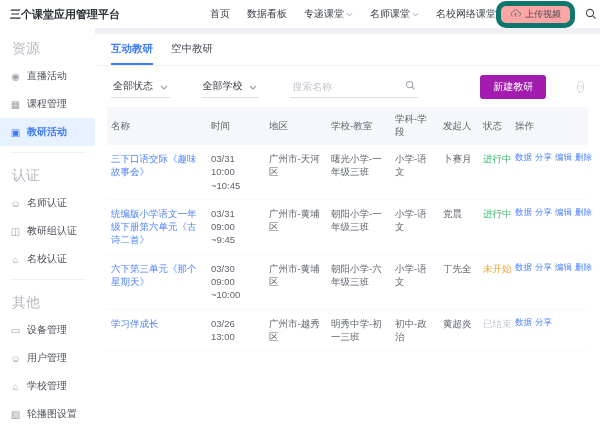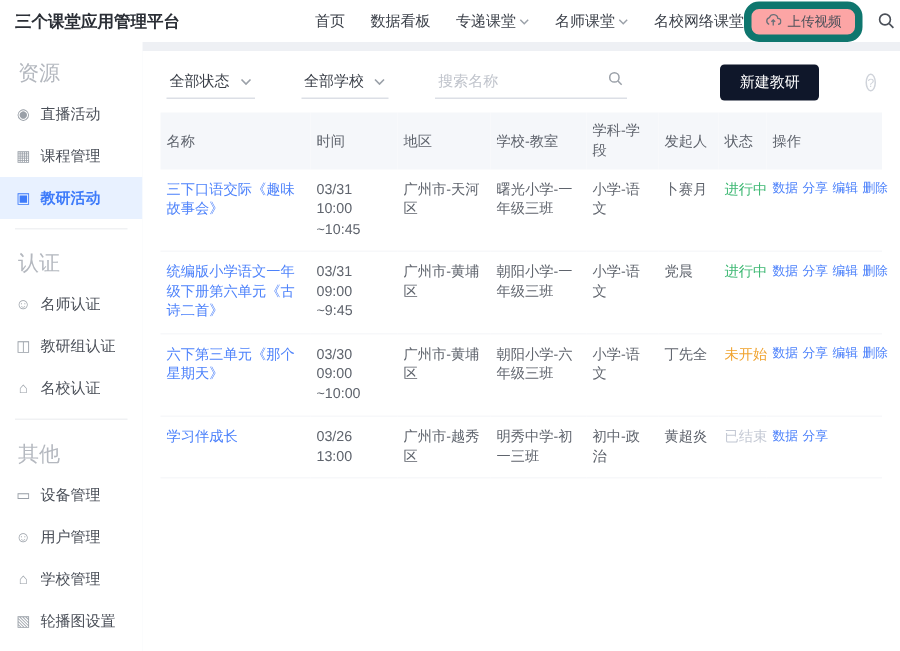--- a/index.html
+++ b/index.html
@@ -46,21 +46,21 @@
   .filterbar { display:flex; align-items:center; padding:9px 16px 8px; gap:31px; }
   .select { width:118px; border-bottom:1px solid #dcdfe6; display:flex;
     align-items:center; justify-content:space-between; padding:3px 2px 4px;
     font-size:10px; color:#3a3f48; cursor:pointer; }
   .search-box { width:128px; border-bottom:1px solid #dcdfe6; display:flex;
     align-items:center; padding:1px 2px 2px; }
   .search-box input { border:none; outline:none; flex:1; font-size:10px;
     color:#3a3f48; min-width:0; font-family:inherit; }
   .search-box input::placeholder { color:#c0c4cc; }
   .filterbar .spacer { flex:1; }
-  .primary-btn { background:#0f172a; color:#fff; border:none; border-radius:3px;
+  .primary-btn { background:#a21caf; color:#fff; border:none; border-radius:3px;
     font-size:10px; padding:5px 13px; cursor:pointer; white-space:nowrap;
     font-family:inherit; }
   .help-icon { width:12px; height:12px; border:1px solid #cfd3da; border-radius:50%;
     color:#cfd3da; font-size:8px; display:flex; align-items:center;
     justify-content:center; cursor:pointer; }
 
   
   .table-wrap { padding:0 12px; }
   table { width:100%; border-collapse:collapse; table-layout:fixed; }
   thead td { background:#f5f7fa; font-size:9.5px; color:#5f646d; padding:6px 4px; }
@@ -180,20 +180,24 @@
       </div>
       <div class="side-item">
         <span class="glyph">⚙</span>
         <span>平台设置</span>
       </div>
     </div>
 
   <div class="main">
     <div class="card">
 
+      <div class="tabs">
+          <div class="tab active">互动教研</div>
+          <div class="tab">空中教研</div>
+        </div>
 
       <div class="filterbar">
         <div class="select">
           <span>全部状态</span>
           <span>
             <svg width="8" height="5" viewBox="0 0 8 5">
                 <polyline points="1,1 4,4 7,1" fill="none" stroke="#9aa0a8" stroke-width="1.1"></polyline>
               </svg>
           </span>
         </div>

